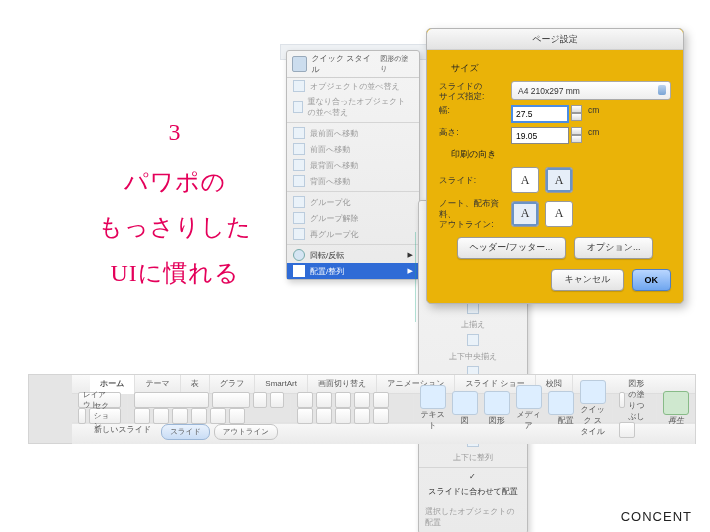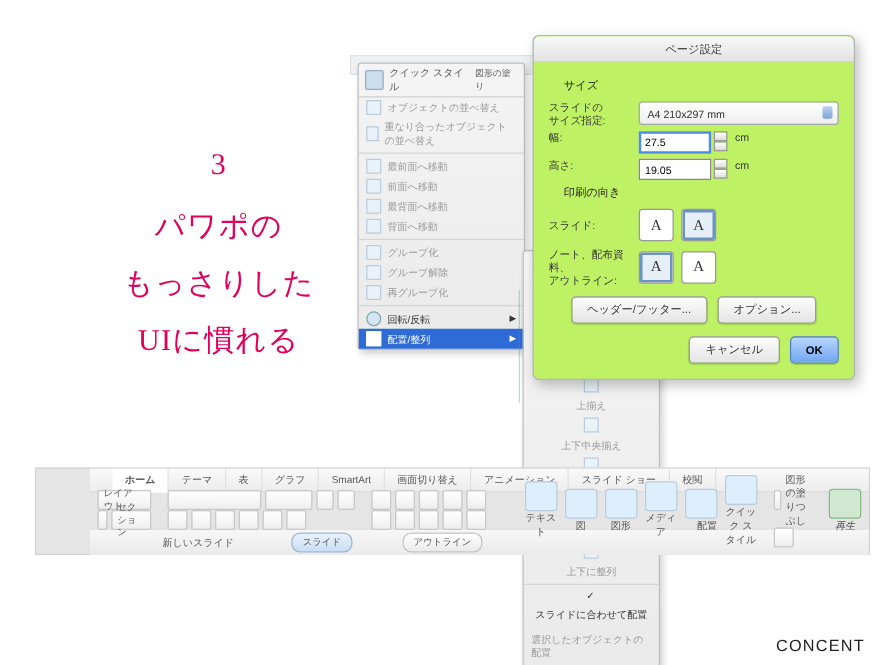--- a/index.html
+++ b/index.html
@@ -39,21 +39,21 @@
     background:linear-gradient(#f4f4f4,#eaeaea);
     border:1px solid #bcbcbc;border-radius:3px;
     box-shadow:2px 3px 6px rgba(0,0,0,.18);font-size:8px;color:#9a9a9a;padding:3px 0;
   }
   .sub .ctx-row{color:#9a9a9a;flex-direction:column;}
   .sub .enabled{color:#333;}
   .sub .chk{width:8px;display:inline-block;}
   
   .dlg{
     position:absolute;left:426px;top:28px;width:256px;
-    background:#bef264;border:1px solid #b5b5b5;border-radius:5px;
+    background:#eab308;border:1px solid #b5b5b5;border-radius:5px;
     box-shadow:3px 4px 10px rgba(0,0,0,.25);font-size:9px;color:#333;
   }
   .dlg-title{height:20px;text-align:center;line-height:20px;
     background:linear-gradient(#f8f8f8,#e3e3e3);border-bottom:1px solid #cfcfcf;
     border-radius:5px 5px 0 0;font-size:9px;}
   .dlg-body{padding:8px 12px 12px;}
   .grp-label{font-size:9px;margin:4px 12px 6px;color:#222;}
   .fld{display:flex;align-items:flex-start;margin:4px 0;}
   .fld label{width:72px;font-size:8.5px;line-height:1.2;}
   .select{flex:1;height:17px;border:1px solid #a9a9a9;border-radius:3px;
@@ -87,21 +87,21 @@
   .tabs .apple{width:18px;text-align:center;line-height:18px;font-size:10px;}
   .tabs .tab{padding:0 10px;line-height:18px;border-right:1px solid #e1e1e1;}
   .tabs .tab.active{background:#fff;font-weight:bold;border-bottom:1px solid #fff;margin-bottom:-1px;}
   .bar2{display:flex;height:28px;align-items:stretch;border-bottom:1px solid #e2e2e2;}
   .grp{display:flex;flex-direction:column;justify-content:center;padding:0 6px;border-right:1px solid #e6e6e6;}
   .mini-row{display:flex;align-items:center;gap:3px;}
   .mini-row .b{width:14px;height:14px;border:1px solid #c8c8c8;background:linear-gradient(#fff,#eee);border-radius:2px;}
   .mini-row .sel2{height:14px;border:1px solid #c8c8c8;background:linear-gradient(#fff,#eee);
     border-radius:2px;padding:0 10px 0 4px;font-size:7.5px;display:flex;align-items:center;}
   .big{width:24px;height:22px;border:1px solid #bcd;background:#def;border-radius:3px;}
-  .bar3{display:flex;height:20px;align-items:center;background:linear-gradient(#f7f7f7,#eaeaea);border-top:1px solid #e4e4e4;gap:36px;}
+  .bar3{display:flex;height:20px;align-items:flex-start;background:linear-gradient(#f7f7f7,#eaeaea);border-top:1px solid #e4e4e4;}
   .pill{height:14px;padding:0 8px;border:1px solid #9bb6d6;background:linear-gradient(#e9f2fd,#c9ddf5);
     border-radius:7px;font-size:7.5px;display:flex;align-items:center;margin:0 2px;}
   .pill.plain{background:linear-gradient(#fff,#eaeaea);border-color:#c4c4c4;}
   
   .brand{position:absolute;right:18px;bottom:8px;font-size:13px;letter-spacing:1px;color:#222;font-weight:500;margin-left:28px;}
   .divider{position:absolute;left:415px;top:232px;width:1px;height:90px;background:#2a8;opacity:.35;}
   .pale-block{position:absolute;left:280px;top:44px;width:160px;height:14px;
     background:#eef1f4;border:1px solid #dde2e8;z-index:-1;}
 </style>
 </head>

